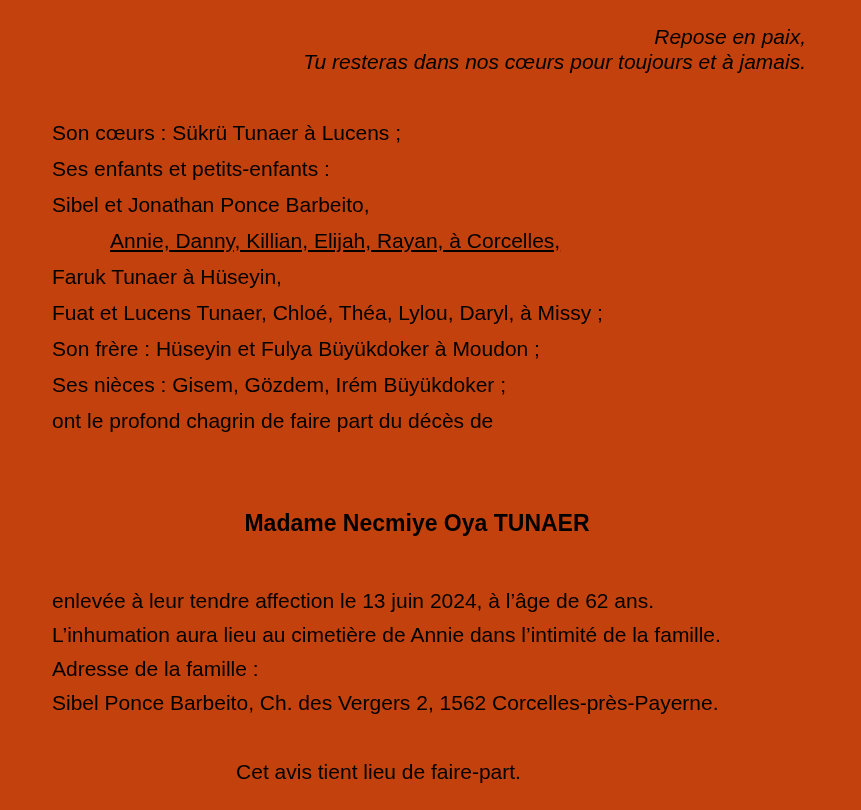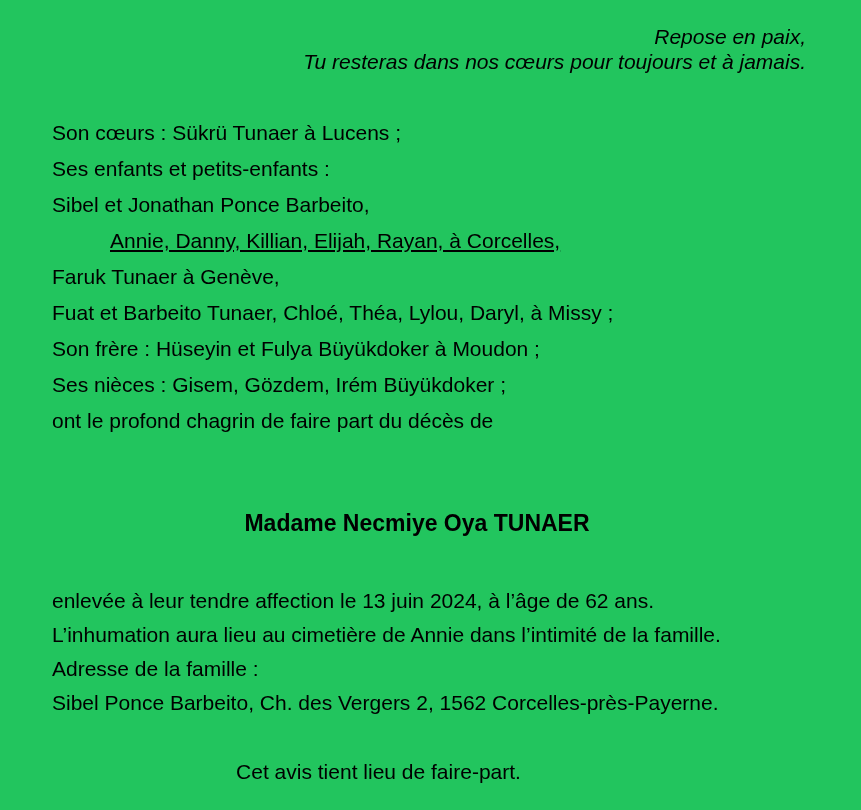--- a/index.html
+++ b/index.html
@@ -9,21 +9,21 @@
     height: 810px;
     background: #ffffff;
     color: #000000;
     font-family: "Liberation Sans", sans-serif;
     position: relative;
     overflow: hidden;
   }
   .page {
     position: absolute;
     inset: 0;
-    background: #22c55e;
+    background: #c2410c;
   }
   .epitaph {
     position: absolute;
     top: 24px;
     right: 55px;
     text-align: right;
     font-style: italic;
     font-size: 21px;
     line-height: 25px;
     white-space: nowrap;
@@ -80,22 +80,22 @@
   <div class="epitaph">
     <div>Repose en paix,</div>
     <div>Tu resteras dans nos cœurs pour toujours et à jamais.</div>
   </div>
 
   <div class="intro">
       <div class="line"><span>Son cœurs : Sükrü </span><span class="b">Tunaer</span><span> à Lucens ;</span></div>
       <div class="line"><span>Ses enfants et petits-enfants :</span></div>
       <div class="line"><span>Sibel et Jonathan </span><span class="b">Ponce Barbeito</span><span>,</span></div>
       <div class="line indent"><span>Annie, Danny, Killian, Elijah, Rayan, à Corcelles,</span></div>
-      <div class="line"><span>Faruk </span><span class="b">Tunaer</span><span> à Genève,</span></div>
-      <div class="line"><span>Fuat et Barbeito </span><span class="b">Tunaer</span><span>, Chloé, Théa, Lylou, Daryl, à Missy ;</span></div>
+      <div class="line"><span>Faruk </span><span class="b">Tunaer</span><span> à Hüseyin,</span></div>
+      <div class="line"><span>Fuat et Lucens </span><span class="b">Tunaer</span><span>, Chloé, Théa, Lylou, Daryl, à Missy ;</span></div>
       <div class="line"><span>Son frère : Hüseyin et Fulya </span><span class="b">Büyükdoker</span><span> à Moudon ;</span></div>
       <div class="line"><span>Ses nièces : Gisem, Gözdem, Irém </span><span class="b">Büyükdoker</span><span> ;</span></div>
       <div class="line"><span>ont le profond chagrin de faire part du décès de</span></div>
     </div>
 
   <div class="title">Madame Necmiye Oya TUNAER</div>
 
   <div class="details">
       <div class="line"><span>enlevée à leur tendre affection le 13 juin 2024, à l’âge de 62 ans.</span></div>
       <div class="line"><span>L’inhumation aura lieu au cimetière de Annie dans l’intimité de la famille.</span></div>

